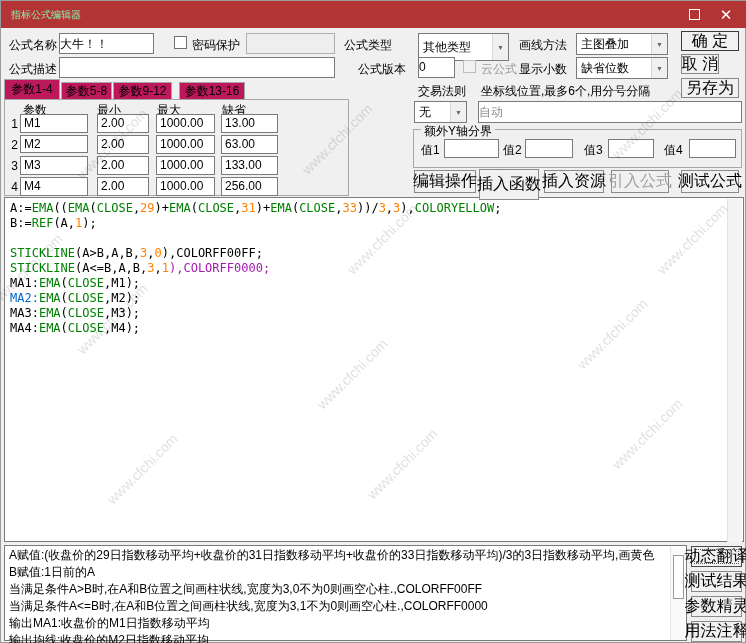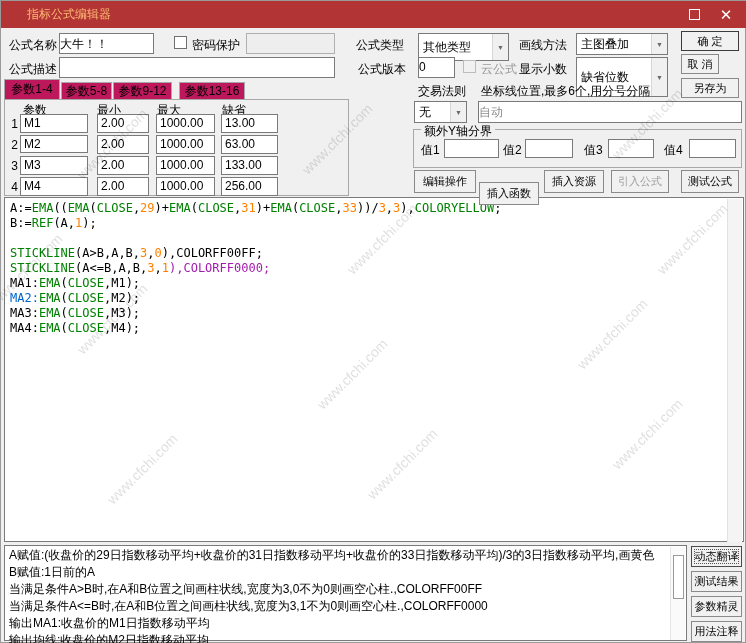--- a/index.html
+++ b/index.html
@@ -2,41 +2,41 @@
 <html><head>
 <meta charset="utf-8">
 <style>
   * { margin:0; padding:0; box-sizing:border-box; }
   html,body { width:746px; height:643px; overflow:hidden; }
   body { font-family:"Liberation Sans","DejaVu Sans",sans-serif; background:#f0f0f0; position:relative; }
   #window { position:absolute; inset:0; border:1px solid #9a9a9a; background:#f0f0f0; }
 
   
   #titlebar { position:absolute; left:0; top:0; width:746px; height:27px; background:#b23434; display:flex; align-items:center; }
-  #titlebar .title { color:#fdba74; font-size:12px; margin-left:26px; }
+  #titlebar .title { color:#86efac; font-size:10px; margin-left:10px; }
   .tb-btn { position:absolute; top:0; height:27px; width:26px; display:flex; align-items:center; justify-content:center; color:#fff; }
   #max-btn { right:40px; }
   #max-btn .sq { width:11px; height:11px; border:1px solid #fff; display:block; }
   #close-btn { right:8px; font-size:15px; }
 
   .lbl { position:absolute; font-size:12px; color:#000; white-space:nowrap; z-index:2; }
   .lbl.gray { color:#9a9a9a; }
 
   .tbox { position:absolute; background:#fff; border:1px solid #7a7a7a; font-size:12px; color:#000; padding:2px 0; overflow:hidden; white-space:nowrap; z-index:2; }
   .tbox.disabled { background:#eeeeee; border-color:#b0b0b0; }
   .tbox.ghost { color:#8d8d8d; }
 
   .cbox { position:absolute; width:13px; height:13px; background:#fff; border:1px solid #707070; z-index:2; }
   .cbox.disabled { background:#f1f1f1; border-color:#bdbdbd; }
 
   .combo { position:absolute; background:#fff; border:1px solid #7a7a7a; font-size:12px; display:flex; align-items:center; z-index:2; }
   .combo .val { flex:1; padding:0 4px; white-space:nowrap; overflow:hidden; }
   .combo .arr { width:16px; align-self:stretch; background:#f0f0f0; border-left:1px solid #d6d6d6; display:flex; align-items:center; justify-content:center; font-size:7px; color:#6a6a6a; }
 
-  .btn { position:absolute; background:#f1f1f1; border:1px solid #8a8a8a; font-size:11px; color:#000; display:flex; align-items:center; justify-content:center; white-space:nowrap; z-index:2; cursor:default; }
+  .btn { position:absolute; background:#f1f1f1; border:1px solid #8a8a8a; font-size:16px; color:#000; display:flex; align-items:center; justify-content:center; white-space:nowrap; z-index:2; cursor:default; }
   .btn.default { border-color:#3c3c3c; }
   .btn.disabled { color:#a0a0a0; }
   .btn.focused { outline:1px dotted #555; outline-offset:-4px; border-color:#4a4a4a; }
 
   .tab { position:absolute; background:#be185d; border:1px solid #a8a8a8; border-bottom:none; font-size:12px; display:flex; align-items:center; justify-content:center; z-index:3; }
   .tab.active { top:78px; height:20px; z-index:4; }
   .tab.inactive { top:81px; height:17px; }
 
   .groupbox { position:absolute; border:1px solid #a8a8a8; z-index:1; }
   .legend { position:absolute; font-size:12px; background:#f0f0f0; padding:0 3px; z-index:2; white-space:nowrap; }
@@ -69,40 +69,40 @@
       </span>
     <span class="tb-btn" id="close-btn">✕</span>
   </div>
 
   <span class="lbl" style="left:8px;top:36px;">公式名称</span>
   <div class="tbox" style="left:58px;top:32px;width:95px;height:21px;">大牛！！</div>
   <div class="cbox" style="left:173px;top:35px;"></div>
   <span class="lbl" style="left:191px;top:36px;">密码保护</span>
   <div class="tbox disabled" style="left:245px;top:32px;width:89px;height:21px;"></div>
 
-  <span class="lbl" style="left:343px;top:36px;margin-left:12px;">公式类型</span>
+  <span class="lbl" style="left:343px;top:36px;">公式类型</span>
   <div class="combo" style="left:417px;top:32px;width:91px;height:28px;">
     <span class="val">其他类型</span>
     <span class="arr">▼</span>
   </div>
   <span class="lbl" style="left:518px;top:36px;">画线方法</span>
   <div class="combo" style="left:575px;top:32px;width:92px;height:22px;">
     <span class="val">主图叠加</span>
     <span class="arr">▼</span>
   </div>
   <div class="btn default" style="left:680px;top:30px;width:58px;height:20px;">确 定</div>
 
   <span class="lbl" style="left:8px;top:60px;">公式描述</span>
   <div class="tbox" style="left:58px;top:56px;width:276px;height:21px;"></div>
   <span class="lbl" style="left:357px;top:60px;">公式版本</span>
   <div class="tbox" style="left:417px;top:56px;width:37px;height:21px;">0</div>
   <div class="cbox disabled" style="left:462px;top:59px;"></div>
   <span class="lbl gray" style="left:480px;top:60px;">云公式</span>
   <span class="lbl" style="left:518px;top:60px;">显示小数</span>
-  <div class="combo" style="left:575px;top:56px;width:92px;height:40px;">
+  <div class="combo" style="left:575px;top:56px;width:92px;height:22px;">
     <span class="val">缺省位数</span>
     <span class="arr">▼</span>
   </div>
   <div class="btn" style="left:680px;top:53px;width:38px;height:20px;">取 消</div>
 
   <div id="tabs">
       <div class="tab active" style="left: 3px; width: 56px;">参数1-4</div>
       <div class="tab inactive" style="left: 60px; width: 51px;">参数5-8</div>
       <div class="tab inactive" style="left: 112px; width: 59px;">参数9-12</div>
       <div class="tab inactive" style="left: 178px; width: 66px;">参数13-16</div>
@@ -152,21 +152,21 @@
       <div class="tbox" style="left: 443px; top: 138px; width: 55px; height: 19px;"></div>
       <div class="lbl" style="left: 502px; top: 141px;">值2</div>
       <div class="tbox" style="left: 524px; top: 138px; width: 48px; height: 19px;"></div>
       <div class="lbl" style="left: 583px; top: 141px;">值3</div>
       <div class="tbox" style="left: 607px; top: 138px; width: 46px; height: 19px;"></div>
       <div class="lbl" style="left: 663px; top: 141px;">值4</div>
       <div class="tbox" style="left: 688px; top: 138px; width: 47px; height: 19px;"></div>
     </div>
 
   <div class="btn" style="left:413px;top:169px;width:62px;height:23px;">编辑操作</div>
-  <div class="btn" style="left:478px;top:181px;width:60px;height:23px;text-align:right;">插入函数</div>
+  <div class="btn" style="left:478px;top:168px;width:60px;height:31px;text-align:right;">插入函数</div>
   <div class="btn" style="left:543px;top:169px;width:60px;height:23px;">插入资源</div>
   <div class="btn disabled" style="left:610px;top:169px;width:58px;height:23px;">引入公式</div>
   <div class="btn" style="left:680px;top:169px;width:58px;height:23px;">测试公式</div>
 
   <div id="code-editor">
     <div id="code-scroll"></div>
     <div id="code-lines">
         <div class="code-line"><span style="color: rgb(0, 0, 0);">A:=</span><span style="color: rgb(0, 128, 0);">EMA</span><span style="color: rgb(0, 0, 0);">((</span><span style="color: rgb(0, 128, 0);">EMA</span><span style="color: rgb(0, 0, 0);">(</span><span style="color: rgb(0, 128, 0);">CLOSE</span><span style="color: rgb(0, 0, 0);">,</span><span style="color: rgb(255, 128, 0);">29</span><span style="color: rgb(0, 0, 0);">)+</span><span style="color: rgb(0, 128, 0);">EMA</span><span style="color: rgb(0, 0, 0);">(</span><span style="color: rgb(0, 128, 0);">CLOSE</span><span style="color: rgb(0, 0, 0);">,</span><span style="color: rgb(255, 128, 0);">31</span><span style="color: rgb(0, 0, 0);">)+</span><span style="color: rgb(0, 128, 0);">EMA</span><span style="color: rgb(0, 0, 0);">(</span><span style="color: rgb(0, 128, 0);">CLOSE</span><span style="color: rgb(0, 0, 0);">,</span><span style="color: rgb(255, 128, 0);">33</span><span style="color: rgb(0, 0, 0);">))/</span><span style="color: rgb(255, 128, 0);">3</span><span style="color: rgb(0, 0, 0);">,</span><span style="color: rgb(255, 128, 0);">3</span><span style="color: rgb(0, 0, 0);">),</span><span style="color: rgb(0, 128, 0);">COLORYELLOW</span><span style="color: rgb(0, 0, 0);">;</span></div>
         <div class="code-line"><span style="color: rgb(0, 0, 0);">B:=</span><span style="color: rgb(0, 128, 0);">REF</span><span style="color: rgb(0, 0, 0);">(A,</span><span style="color: rgb(255, 128, 0);">1</span><span style="color: rgb(0, 0, 0);">);</span></div>
         <div class="code-line">&nbsp;</div>

